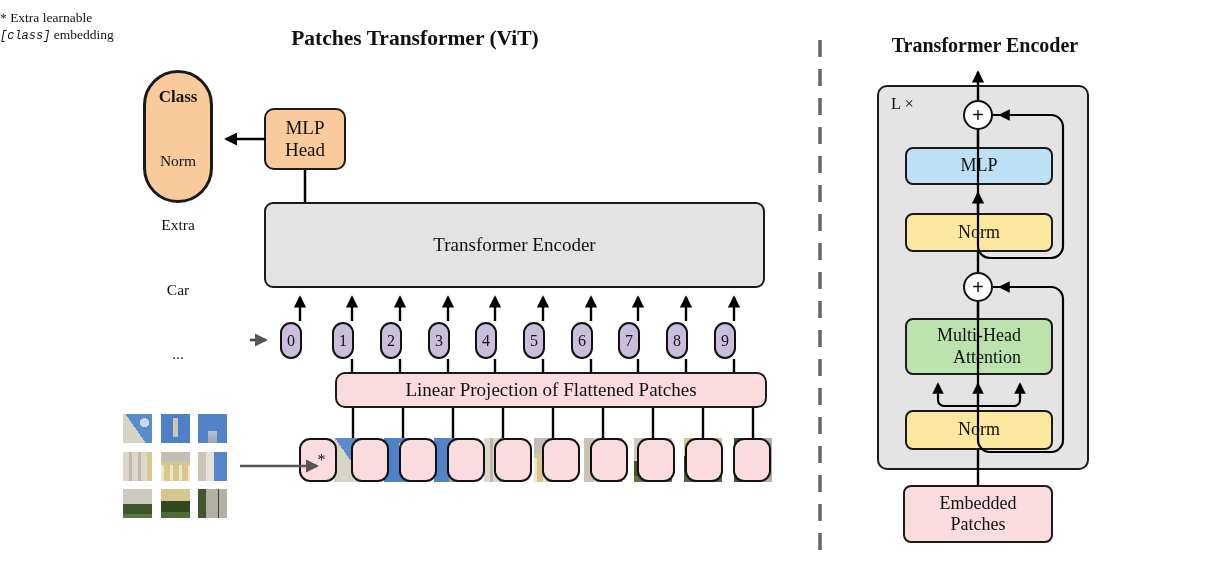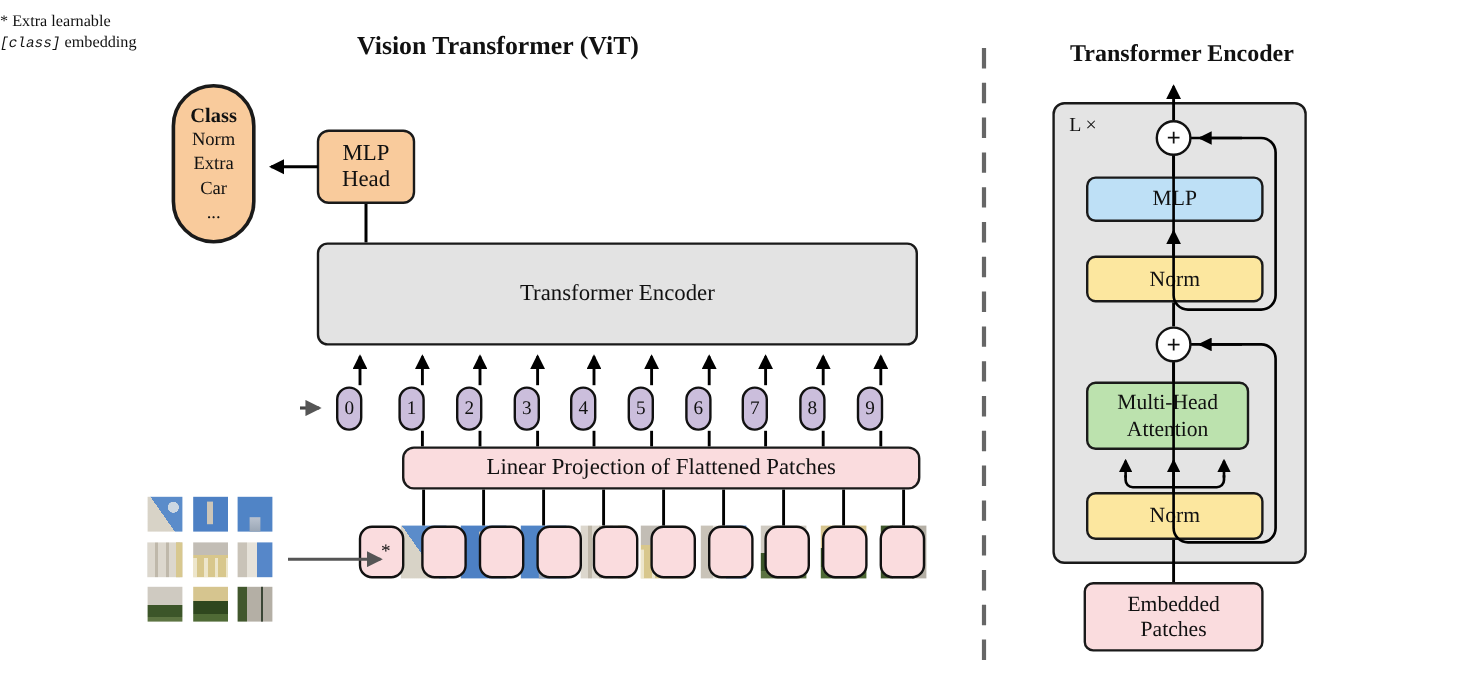--- a/index.html
+++ b/index.html
@@ -11,21 +11,21 @@
   .pre{white-space:pre-line;}
   .box{
     position:absolute;box-sizing:border-box;border:2.5px solid #1a1a1a;border-radius:10px;
     display:flex;align-items:center;justify-content:center;text-align:center;
   }
   
   .title{position:absolute;font-weight:bold;text-align:center;}
   #vit-title{left:215px;top:26px;width:400px;font-size:21.5px;}
   #class-capsule{
     left:143px;top:70px;width:70px;height:133px;border-radius:36px;border-width:3px;
-    background:#F9CB9C;flex-direction:column;justify-content:flex-start;padding-top:13px;
+    background:#F9CB9C;flex-direction:column;justify-content:flex-start;padding-top:13px;gap:44px;
   }
   #class-capsule .heading{font-weight:bold;font-size:17px;line-height:1.25;}
   #class-capsule .item{font-size:15.5px;line-height:1.3;}
   #mlp-head{left:264px;top:108px;width:82px;height:62px;background:#F9CB9C;font-size:19px;line-height:1.18;}
   #encoder-box{left:264px;top:202px;width:501px;height:86px;background:#E3E3E3;font-size:19px;border-radius:9px;}
   #lp-box{left:335px;top:372px;width:432px;height:36px;background:#FADCDE;font-size:19px;}
   
   .pill{
     position:absolute;box-sizing:border-box;width:22px;height:37px;top:322px;
     border:2.2px solid #111;border-radius:11px;font-size:16px;
@@ -56,40 +56,40 @@
   .p8{background:linear-gradient(180deg,#d6c58f 0 42%,#2f471e 42% 78%,#4f6a35 78%);}
   .p9{background:linear-gradient(90deg,rgba(0,0,0,0) 0 68%,#3a4535 68% 72%,rgba(0,0,0,0) 72%),
        linear-gradient(90deg,#41572d 0 26%,#b4afa5 26%);}
   
   #te-title{left:860px;top:34px;width:250px;font-size:20px;}
   #rp-graybox{left:877px;top:85px;width:212px;height:385px;background:#E4E4E4;border-width:2px;border-radius:10px;}
   #lx-label{left:891px;top:94px;font-size:16.5px;}
   .rbox{border-width:2px;border-radius:8px;font-size:18px;line-height:1.18;}
   #mlp-box{left:905px;top:147px;width:148px;height:38px;background:#BEE0F6;}
   #norm-top{left:905px;top:213px;width:148px;height:39px;background:#FCE79F;}
-  #mha-box{left:905px;top:318px;width:136px;height:57px;background:#BCE2AE;}
+  #mha-box{left:905px;top:318px;width:148px;height:57px;background:#BCE2AE;text-align:right;}
   #norm-bottom{left:905px;top:410px;width:148px;height:40px;background:#FCE79F;}
   #embedded-box{left:903px;top:485px;width:150px;height:58px;background:#FADCDE;}
   .plus-circle{
     position:absolute;box-sizing:border-box;width:30px;height:30px;border-radius:50%;
     background:#ffffff;border:2.5px solid #111;z-index:6;
     display:flex;align-items:center;justify-content:center;
     font-size:21px;font-weight:bold;line-height:1;
   }
   #plus-1{left:963px;top:100px;}
   #plus-2{left:963px;top:272px;}
   
   #wires{position:absolute;left:0;top:0;z-index:5;pointer-events:none;}
 </style>
 </head>
 <body>
 
 <div id="canvas">
 
-  <div id="vit-title" class="title">Vision Transformer (ViT)</div>
+  <div id="vit-title" class="title">Patches Transformer (ViT)</div>
 
   <div id="class-capsule" class="box">
     <div class="heading">Class</div>
     <div class="item">Norm</div>
     <div class="item">Extra</div>
     <div class="item">Car</div>
     <div class="item">...</div>
   </div>
 
   <div id="mlp-head" class="box pre">MLP

